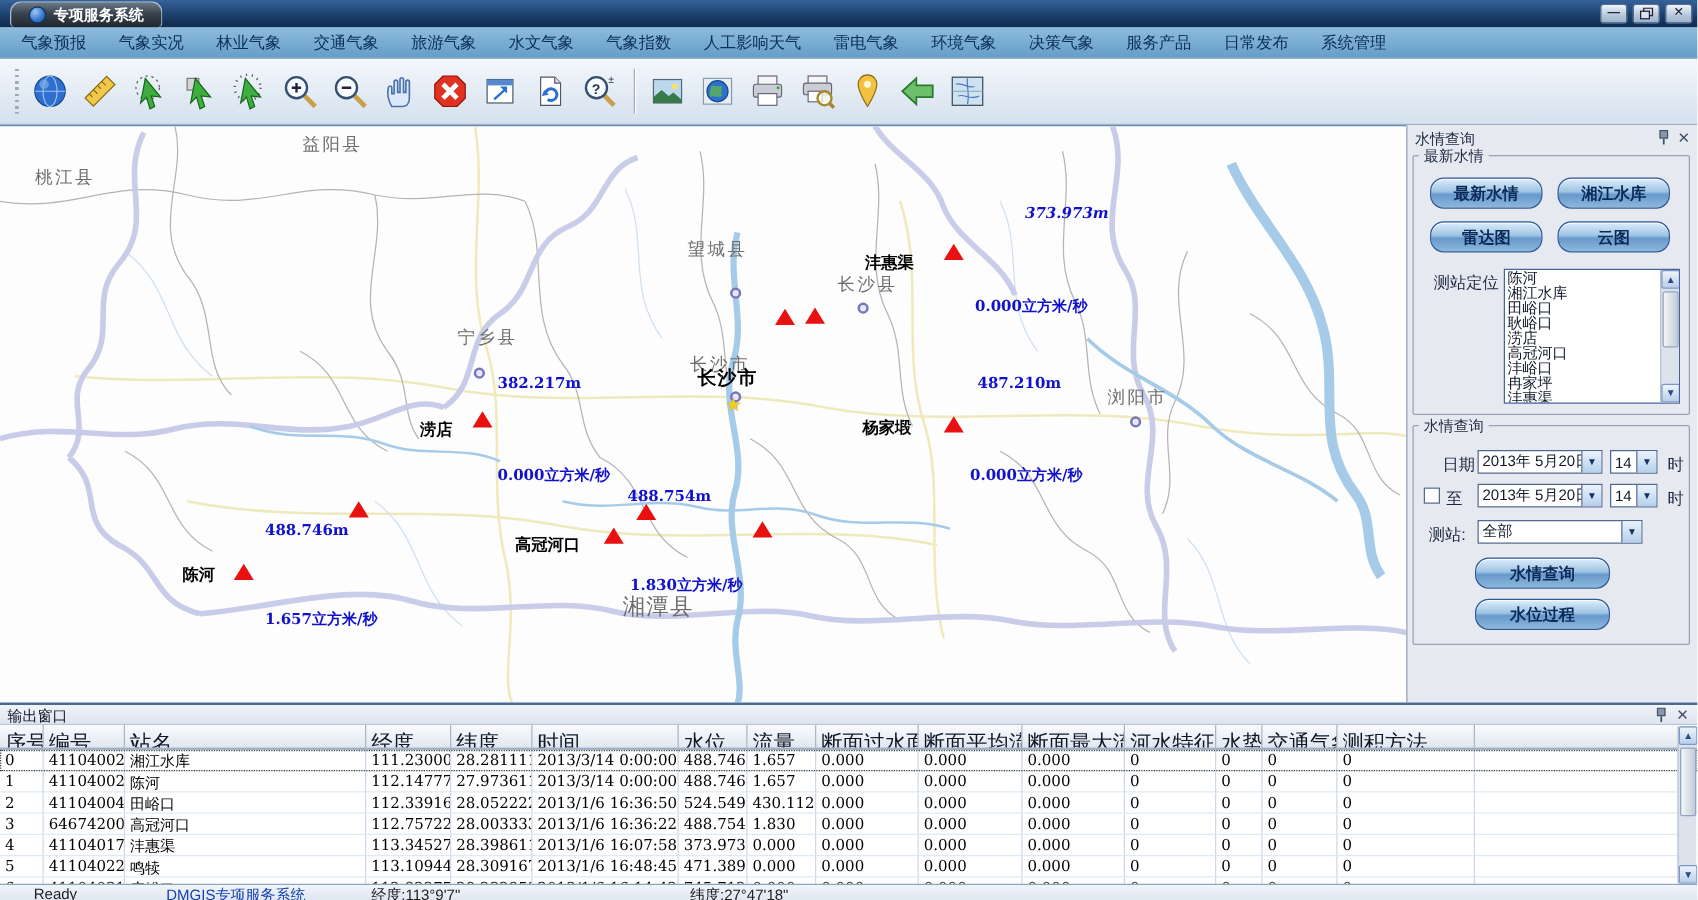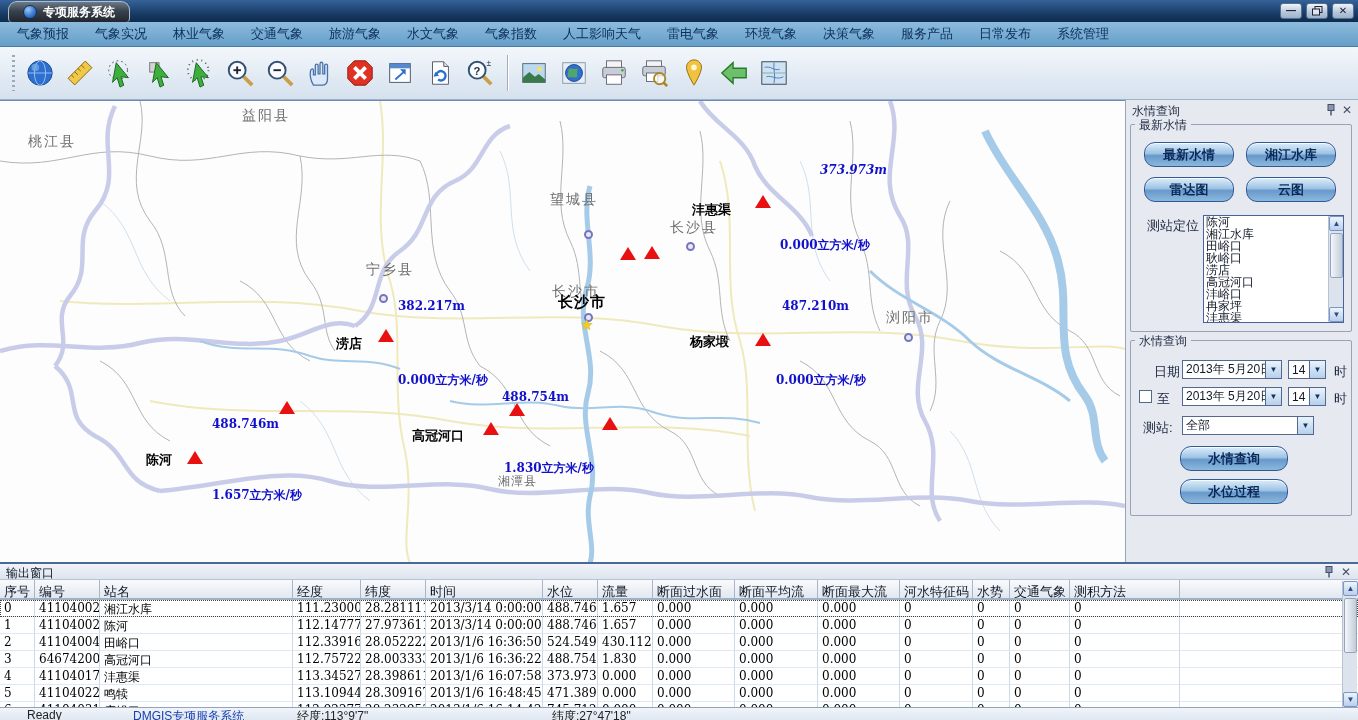--- a/index.html
+++ b/index.html
@@ -27,21 +27,21 @@
   .grip{width:3px;height:36px;margin-right:8px;background:repeating-linear-gradient(#9ab 0 2px,transparent 2px 5px)}
   .tbtn{width:34px;height:34px;margin-right:6px;display:flex;align-items:center;justify-content:center;border-radius:3px}
   .tbtn svg{width:30px;height:30px}
   .tdivider{width:2px;height:36px;margin:0 8px 0 4px;border-left:1px solid #aab;border-right:1px solid #fff}
 
   
   .map{position:absolute;top:100px;left:0;width:1125px;height:462px;background:#fdfdfd;border-top:1px solid #6a8ab8;overflow:hidden}
   .map svg.basemap{position:absolute;left:0;top:0}
   .maplabel{position:absolute;white-space:nowrap;font-family:"DejaVu Serif","Liberation Serif",serif}
   .maplabel.region{color:#6e6e6e;font-size:14px;letter-spacing:2px}
-  .maplabel.small{font-size:12px;letter-spacing:1px}
+  .maplabel.small{font-size:18px;letter-spacing:1px}
   .maplabel.city{color:#000;font-size:15px;font-weight:bold;letter-spacing:1px}
   .maplabel.station{color:#000;font-size:13px;font-weight:bold}
   .maplabel.value{color:#1111cc;font-size:12px;font-weight:bold}
   .tri{position:absolute;width:0;height:0;border-left:8px solid transparent;border-right:8px solid transparent;border-bottom:13px solid #e81010}
   .circ{position:absolute;width:9px;height:9px;border-radius:50%;border:2px solid #7676bc;background:#e8e8f8}
   .star{position:absolute;color:#f2cc1e;font-size:15px;text-shadow:0 0 1px #997;line-height:1}
 
   
   .panel{position:absolute;left:1125px;top:100px;width:233px;height:462px;background:#e6e9f0;border-left:1px solid #98a6ba}
   .panel-h{position:relative;height:20px}
@@ -65,21 +65,21 @@
   .combo .cb{width:16px;height:17px;background:linear-gradient(#eaf3fc,#b5d0ec);border-left:1px solid #52688f;
     display:flex;align-items:center;justify-content:center;font-size:8px;color:#14305e}
   .checkbox{position:absolute;width:13px;height:13px;background:#fff;border:1px solid #52688f}
   .qbtn{position:absolute;left:49px;width:108px;height:25px}
 
   
   .output{position:absolute;top:562px;left:0;width:1358px;height:145px;background:#fff;border-top:2px solid #4a6a96;overflow:hidden}
   .out-title{position:relative;height:16px;background:linear-gradient(#f1f4f9,#dde4ee);border-bottom:1px solid #b8c4d4}
   .out-title .ot{position:absolute;left:6px;top:1px;font-size:12px;color:#101828}
   .out-head{display:flex;height:20px;background:linear-gradient(#f9fafc,#e2e8f0);border-bottom:2px solid #9fb0c4;font-family:"DejaVu Serif","Liberation Serif",serif}
-  .hcell{flex:none;border-right:1px solid #aab6c8;font-size:13px;color:#101828;padding:3px 0 0 4px;overflow:hidden;white-space:nowrap}
+  .hcell{flex:none;border-right:1px solid #aab6c8;font-size:17px;color:#101828;padding:3px 0 0 4px;overflow:hidden;white-space:nowrap}
   .trow{display:flex;height:17px;background:#fff;font-family:"DejaVu Serif","Liberation Serif",serif}
   .trow.sel{outline:1px dotted #444;outline-offset:-1px}
   .tcell{flex:none;border-right:1px solid #ccd9ea;border-bottom:1px solid #dfe9f4;font-size:12px;color:#000;padding:1px 0 0 4px;overflow:hidden;white-space:nowrap}
   .tscroll{position:absolute;right:1px;top:17px;bottom:0;width:15px;background:#dde3ec;border-left:1px solid #b8c2d2}
 
   
   .statusbar{position:absolute;top:707px;left:0;width:1358px;height:13px;background:linear-gradient(#f1f5fa,#dfe7f1);border-top:1px solid #8ea4c0}
   .sitem{position:absolute;top:0px;font-size:12px;color:#222;white-space:nowrap}
   .sapp{color:#1840b0}
   .membox{position:absolute;right:0;top:-15px;width:152px;height:28px;background:#f6f9fd;border:1px solid #90a4c2;border-right:none;

